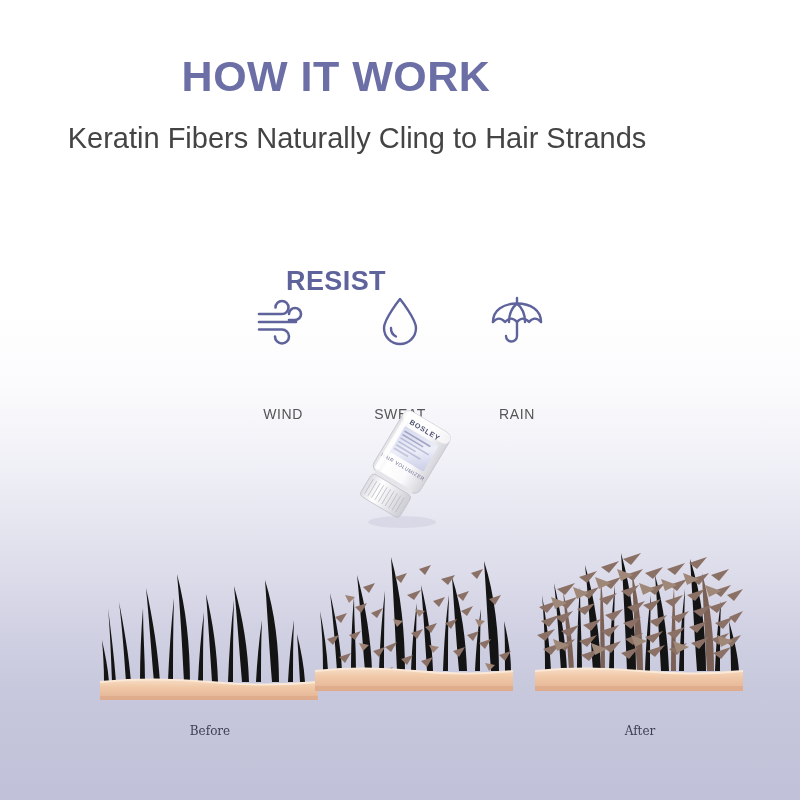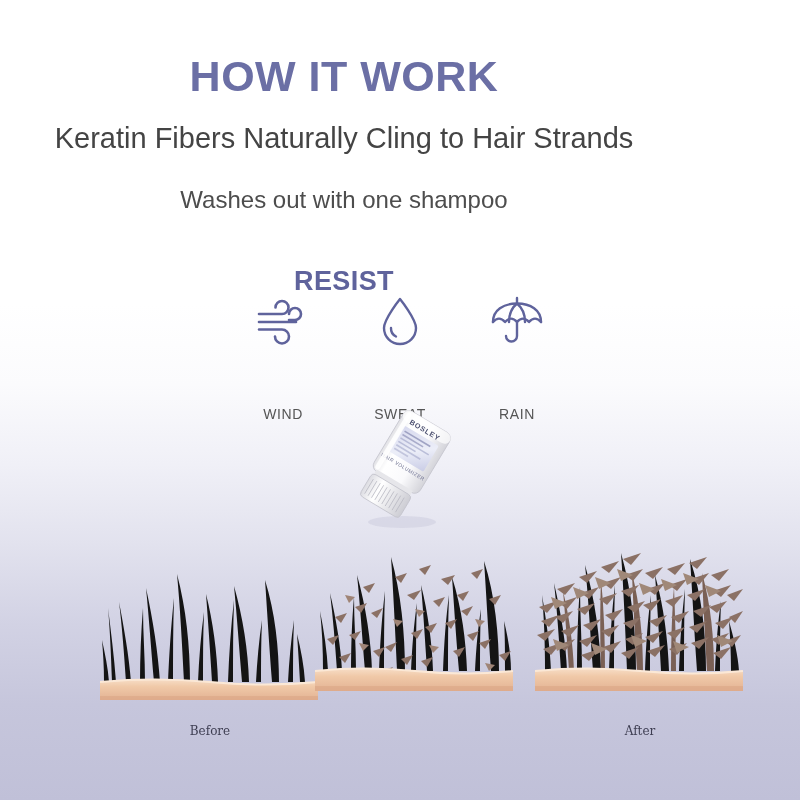--- a/index.html
+++ b/index.html
@@ -25,37 +25,38 @@
         #e2e2ee 68%,
         #d2d2e4 78%,
         #c6c6dc 88%,
         #c0c0d8 100%);
     overflow: hidden;
   }
 
   
   .hdr {
     position: absolute;
-    left: 8px;
+    left: 0;
     width: 672px;
     text-align: center;
     white-space: nowrap;
   }
   #title {
     top: 52px;
     font-size: 43px;
     font-weight: bold;
     letter-spacing: 0.5px;
     color: #6b6fa5;
   }
   #subtitle {
     top: 122px;
     font-size: 29px;
     font-weight: normal;
     color: #444444;
+    padding-left: 21px;
   }
   #tagline {
     top: 186px;
     font-size: 24px;
     font-weight: normal;
     color: #4d4d4d;
   }
   #resist-heading {
     top: 242px;
     font-size: 27px;
@@ -128,21 +129,20 @@
 </style>
 </head>
 <body>
 
 <div id="stage">
 
   <div class="hdr" id="title">HOW IT WORK</div>
 
   <div class="hdr" id="subtitle">Keratin Fibers Naturally Cling to Hair Strands</div>
 
-  <div class="hdr" id="tagline">Washes out with one shampoo</div>
 
   <div class="hdr" id="resist-heading">RESIST</div>
 
   <div id="resist-row">
 
     <div class="resist-item">
       <div class="resist-glyph">
         <svg width="54" height="48" viewBox="0 0 54 48" fill="none" stroke="#5f639c" stroke-width="2.6" stroke-linecap="round" stroke-linejoin="round">
           <path d="M3 17 H26 a6.5 6.5 0 1 0 -6.5 -6.5"></path>
           <path d="M3 25 H40"></path>

